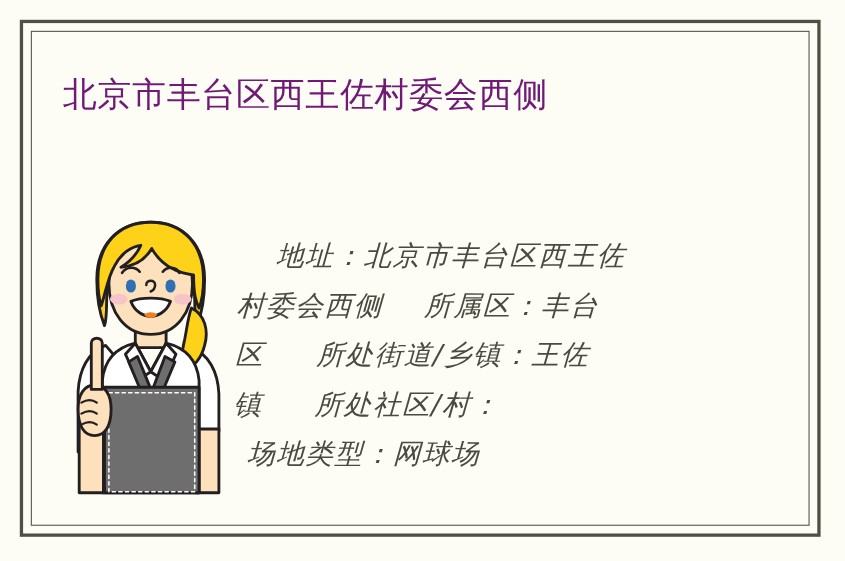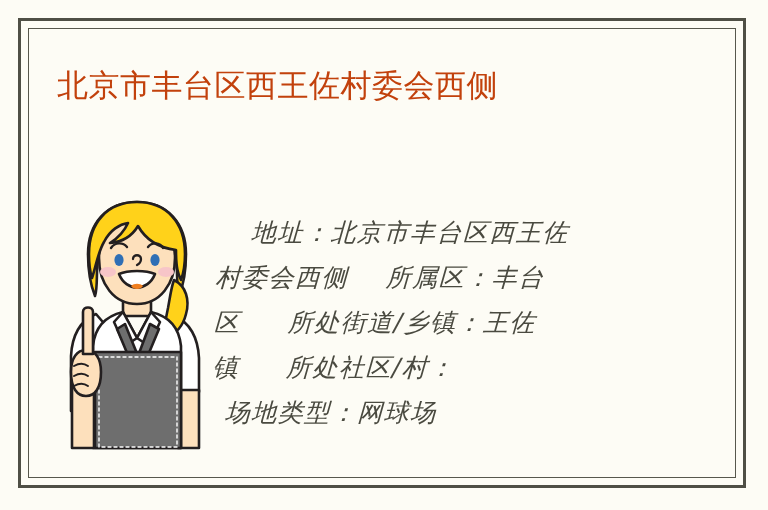--- a/index.html
+++ b/index.html
@@ -45,21 +45,21 @@
   }
 
   
   #page-title {
     position: absolute;
     left: 57px;
     top: 66px;
     font-size: 31px;
     line-height: 40px;
     letter-spacing: 0.5px;
-    color: #c2410c;
+    color: #701a75;
     font-weight: 400;
     white-space: nowrap;
   }
 
   
   #info-block {
     position: absolute;
     left: 214px;
     top: 210px;
     width: 430px;

